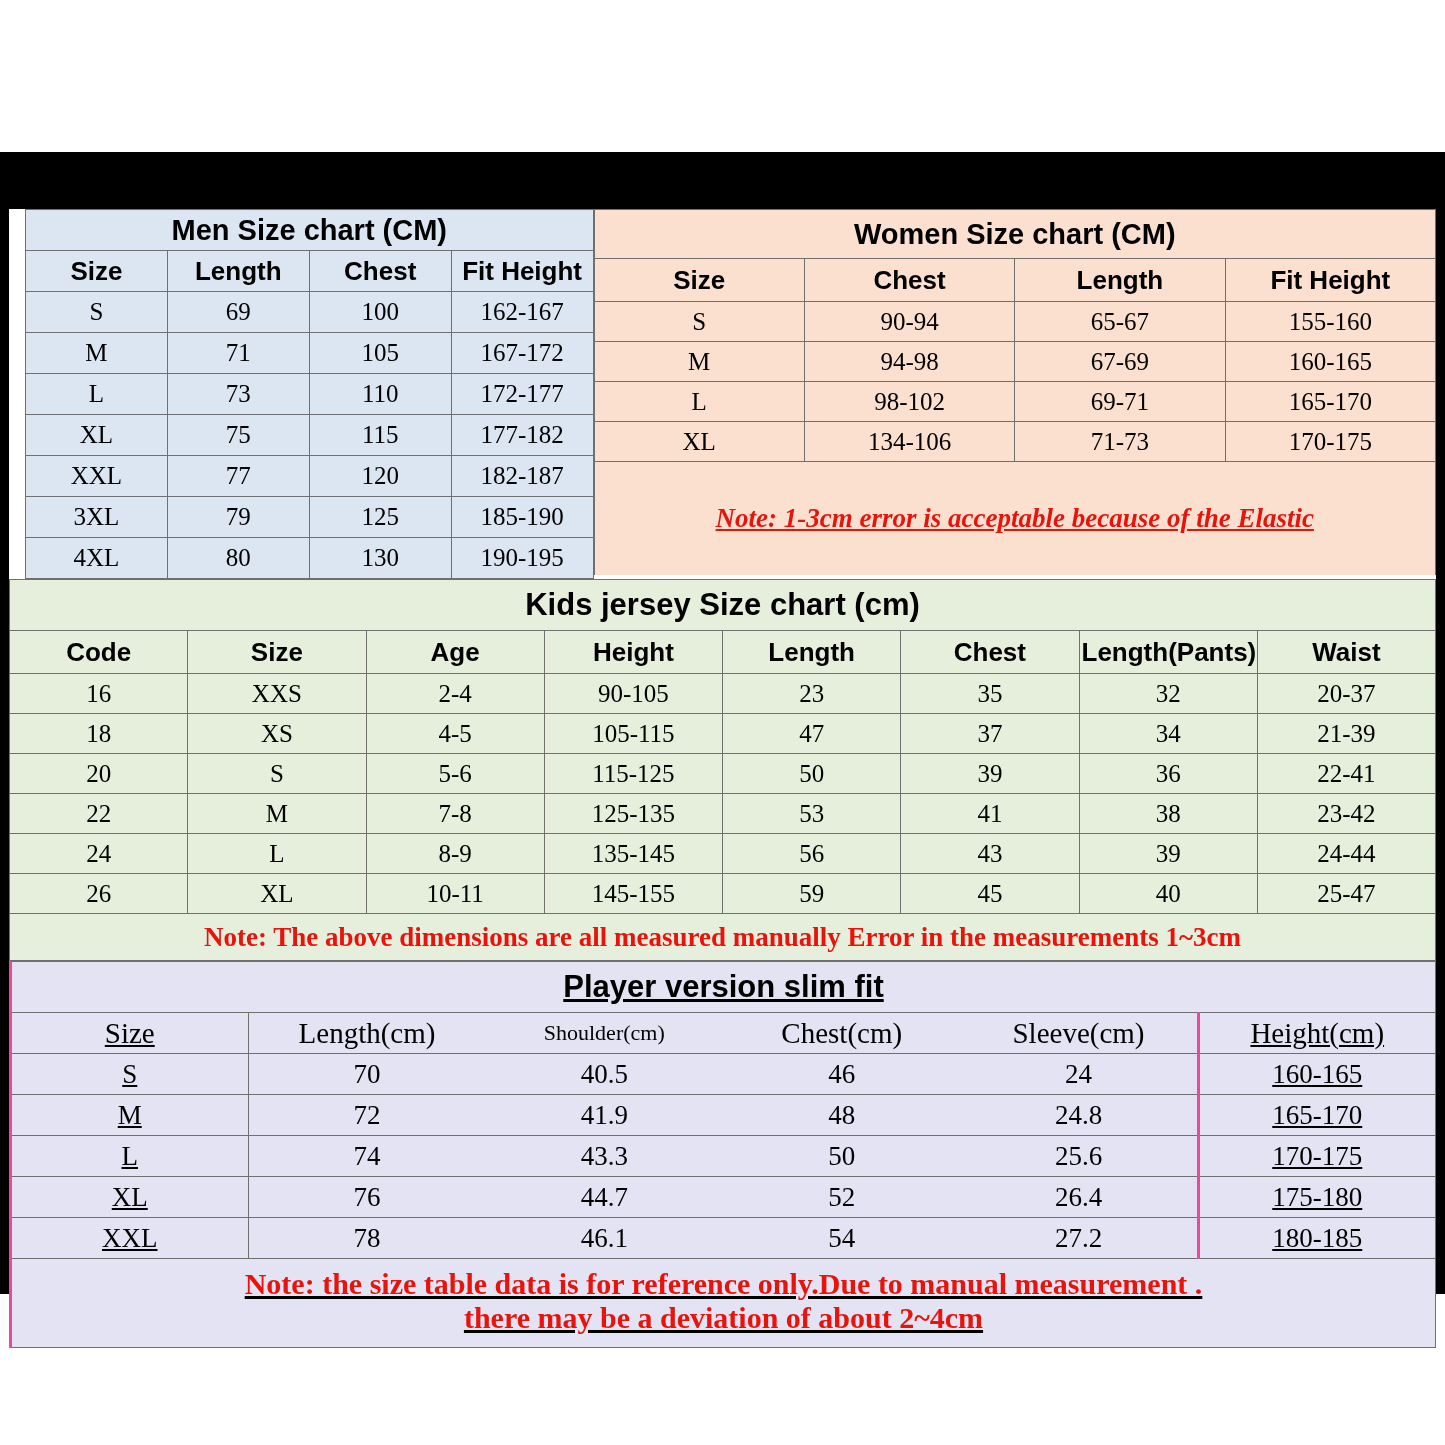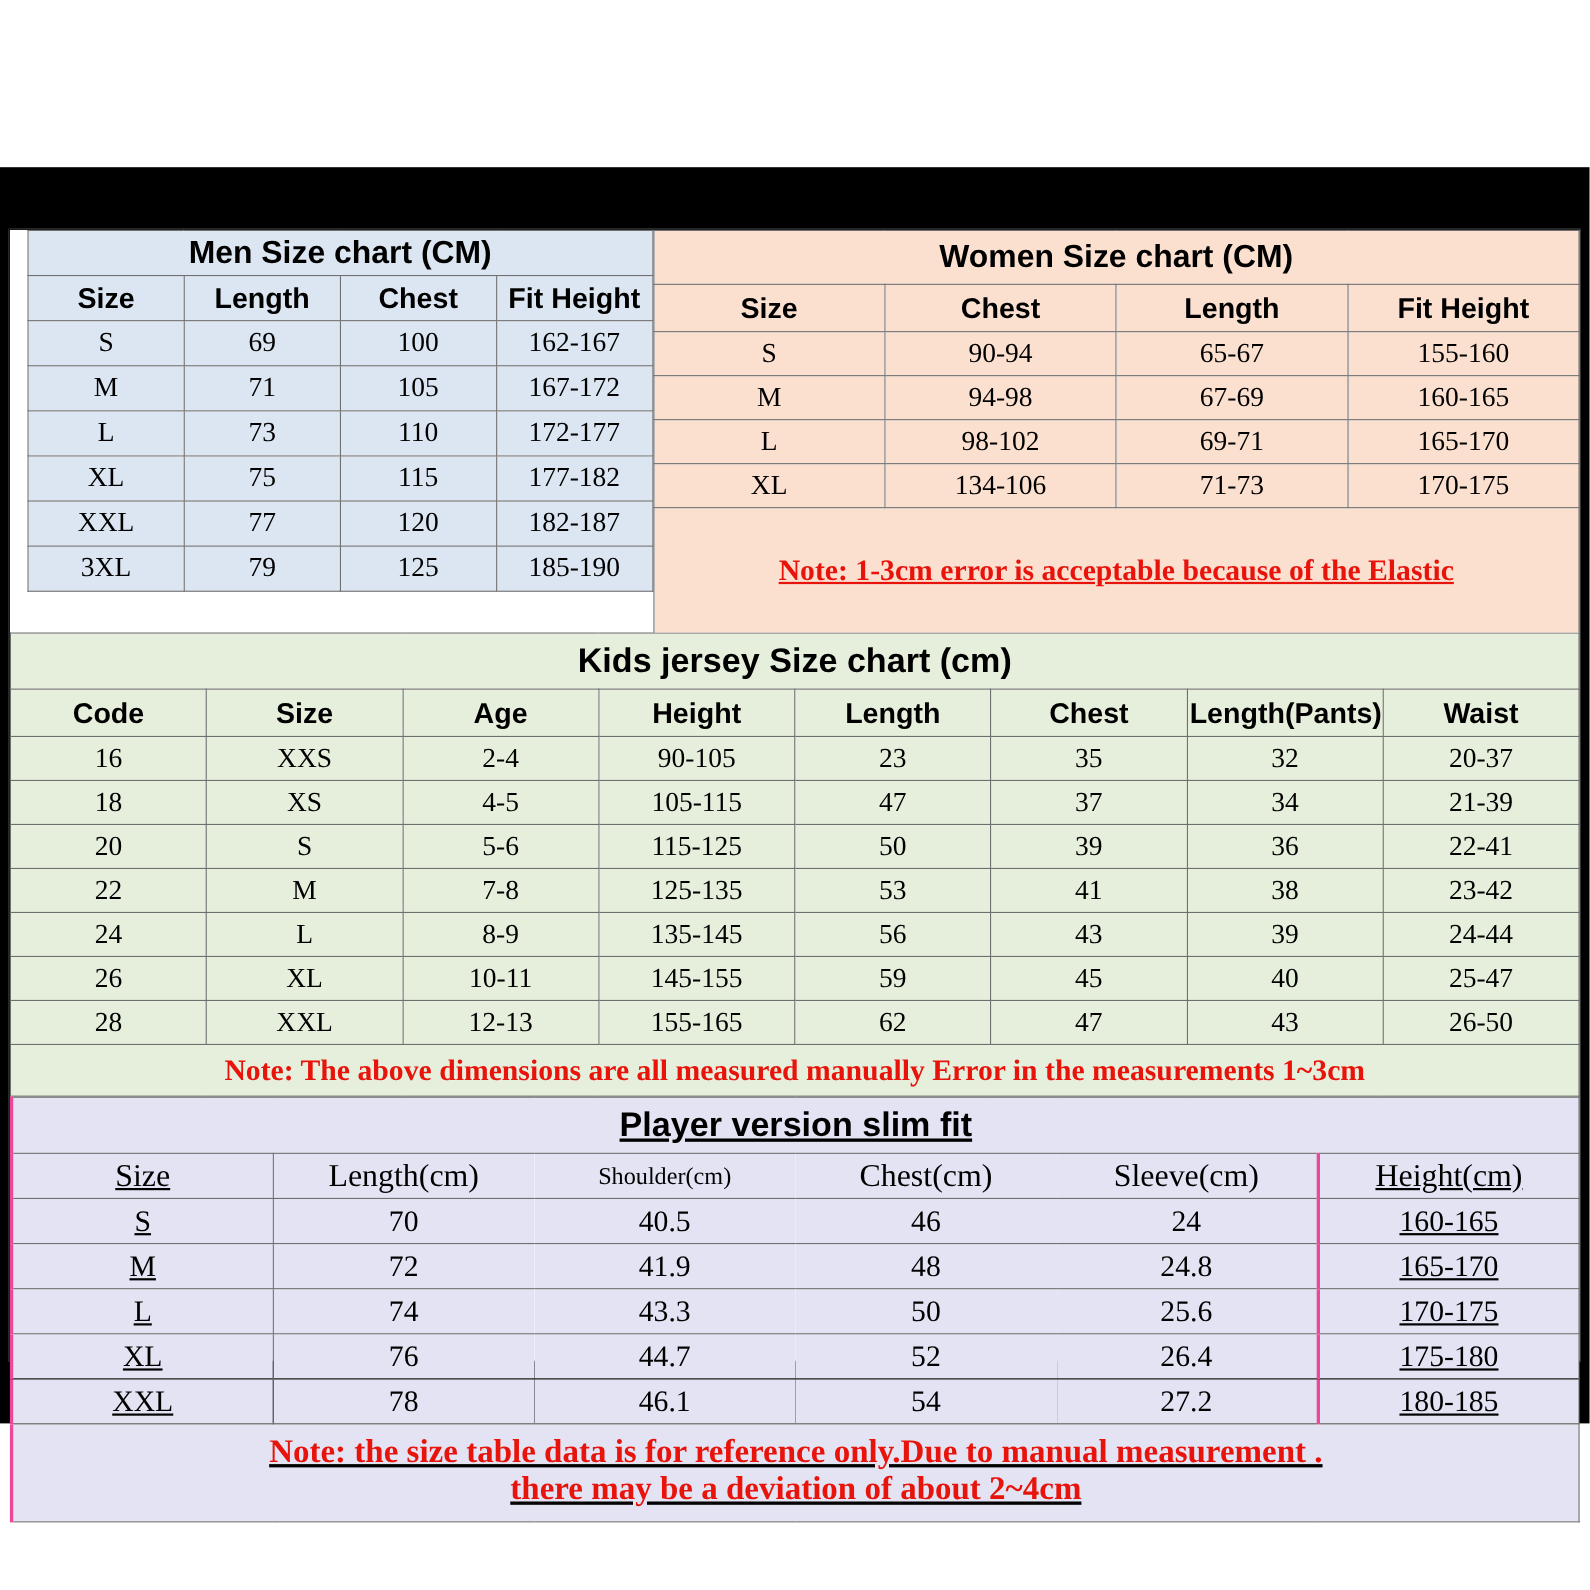--- a/index.html
+++ b/index.html
@@ -71,21 +71,21 @@
   .women-bg { background: #fbe0d0; }
   .kids-bg { background: #e6efdc; }
   .player-bg { background: #e3e3f3; }
 
   .note-red {
     color: #e8140c;
     font-family: "Liberation Serif", serif;
     font-weight: bold;
     font-size: 27px;
   }
-  .note-under { text-decoration: underline; }
+  .note-under { text-decoration: underline; font-style: italic; }
 
   .two-col {
     display: flex;
     width: 100%;
   }
   .col-men { width: 575px; padding-left: 16px; }
   .col-women { width: 852px; }
 
   .men-table td, .men-table th { height: 36px; }
   .player-table td {
@@ -151,20 +151,26 @@
             <td class="men-bg">XXL</td>
             <td class="men-bg">77</td>
             <td class="men-bg">120</td>
             <td class="men-bg">182-187</td>
           </tr>
           <tr>
             <td class="men-bg">3XL</td>
             <td class="men-bg">79</td>
             <td class="men-bg">125</td>
             <td class="men-bg">185-190</td>
+          </tr>
+          <tr>
+            <td class="men-bg">4XL</td>
+            <td class="men-bg">80</td>
+            <td class="men-bg">130</td>
+            <td class="men-bg">190-195</td>
           </tr>
         </tbody>
           </table>
       </div>
 
       <div class="col-women">
         <table class="women-table">
           <tbody>
               <tr>
             <td class="title-cell women-bg" colspan="4">Women Size chart (CM)</td>
@@ -279,30 +285,20 @@
           <td class="kids-bg">26</td>
           <td class="kids-bg">XL</td>
           <td class="kids-bg">10-11</td>
           <td class="kids-bg">145-155</td>
           <td class="kids-bg">59</td>
           <td class="kids-bg">45</td>
           <td class="kids-bg">40</td>
           <td class="kids-bg">25-47</td>
         </tr>
         <tr>
-          <td class="kids-bg">28</td>
-          <td class="kids-bg">XXL</td>
-          <td class="kids-bg">12-13</td>
-          <td class="kids-bg">155-165</td>
-          <td class="kids-bg">62</td>
-          <td class="kids-bg">47</td>
-          <td class="kids-bg">43</td>
-          <td class="kids-bg">26-50</td>
-        </tr>
-        <tr>
           <td class="kids-bg" colspan="8" style="height:42px">
             <span class="note-red">Note: The above dimensions are all measured manually Error in the measurements 1~3cm</span>
           </td>
         </tr>
       </tbody>
         </table>
     </div>
 
     <div>
       <table class="player-table">

